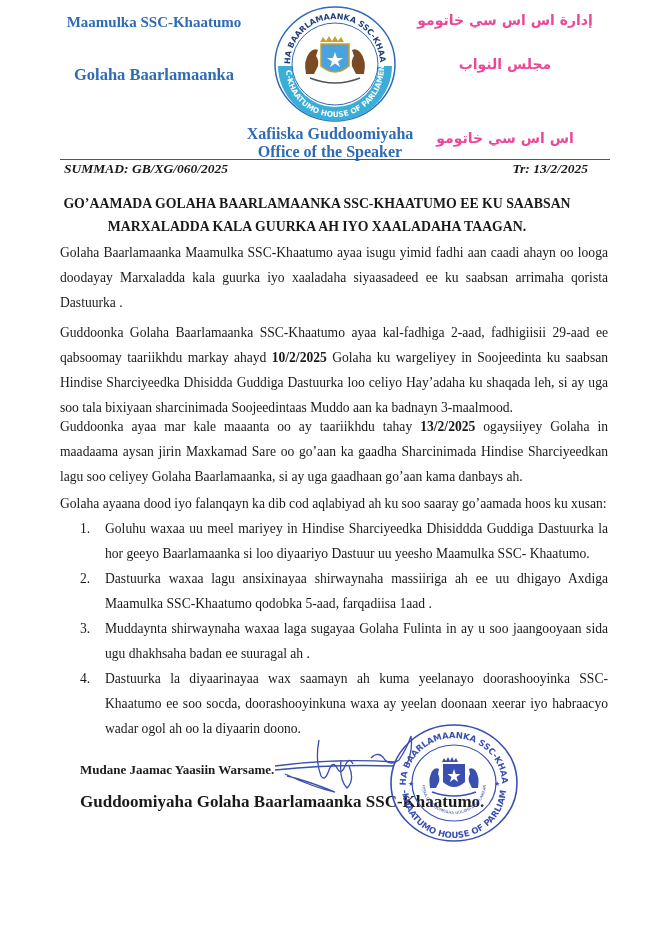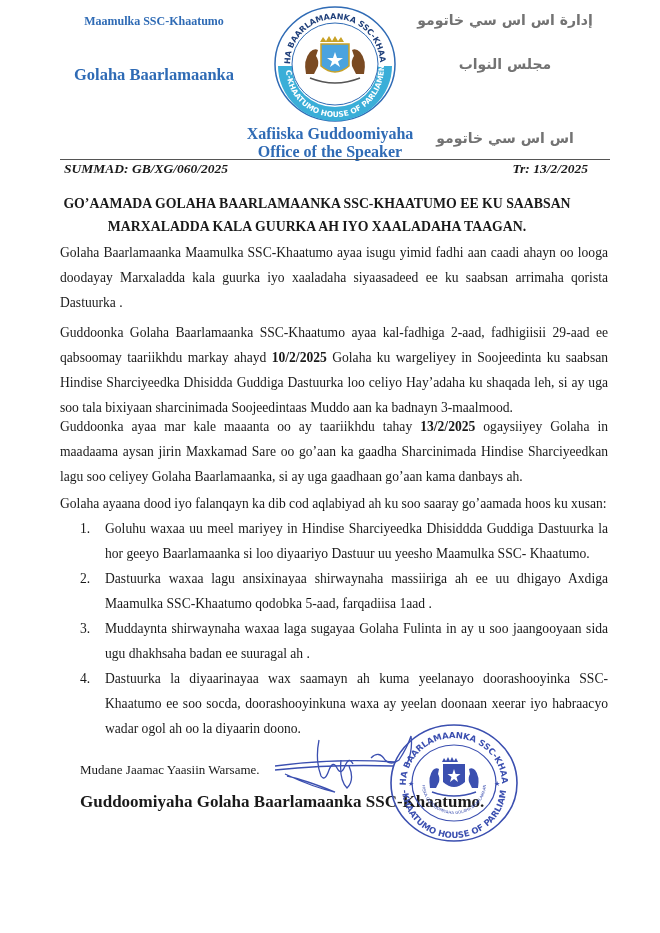--- a/index.html
+++ b/index.html
@@ -1,20 +1,20 @@
 <!DOCTYPE html>
 <html><head>
 <meta charset="utf-8">
 <style>
   html, body { margin:0; padding:0; background:#ffffff; }
   body { width:660px; height:933px; position:relative; overflow:hidden; font-family:"Liberation Serif", serif; color:#1a1a1a; }
   .hdr-left { position:absolute; text-align:center; color:#2f6bb5; font-weight:bold; font-family:"Liberation Serif", serif; }
-  #org-name { left:56px; top:14px; width:196px; font-size:12px; }
+  #org-name { left:56px; top:14px; width:196px; font-size:15px; }
   #council-name { left:56px; top:64px; width:196px; font-size:16.5px; line-height:22px; }
-  .hdr-right { position:absolute; text-align:center; color:#737373; font-weight:bold; font-family:"DejaVu Sans", sans-serif; direction:rtl; }
+  .hdr-right { position:absolute; text-align:center; color:#ec4899; font-weight:bold; font-family:"DejaVu Sans", sans-serif; direction:rtl; }
   #org-name-ar { left:410px; top:12px; width:190px; font-size:14px; }
   #council-ar-1 { left:410px; top:56px; width:190px; font-size:14px; }
   #council-ar-2 { left:410px; top:84px; width:190px; font-size:14px;margin-top:46px; }
   #logo-top { position:absolute; left:272px; top:4px; width:126px; height:120px; }
   #office-title { position:absolute; left:0; width:660px; top:125px; text-align:center; color:#2f6bb5; font-weight:bold; font-size:16px; line-height:18px; }
   #hrule { position:absolute; left:60px; top:159px; width:550px; height:0; border-top:1.3px solid #555; }
   #ref-no { position:absolute; left:64px; top:161px; font-weight:bold; font-style:italic; font-size:13.5px; }
   #ref-date { position:absolute; right:72px; top:161px; font-weight:bold; font-style:italic; font-size:13.5px; }
   #doc-title { position:absolute; left:45px; top:192px; width:544px; text-align:center; font-weight:bold; font-size:13.8px; line-height:23px; }
   .para { position:absolute; left:60px; width:548px; font-size:13.6px; line-height:25px; text-align:justify; }
@@ -22,21 +22,21 @@
   #para-2 { top:320px; }
   #para-3 { top:414px; }
   #para-4 { top:491px; text-align:left; width:560px; }
   .item { position:absolute; left:80px; width:528px; font-size:13.6px; line-height:25px; text-align:justify; }
   .item .num { position:absolute; left:0; width:20px; }
   .item .txt { display:block; margin-left:25px; }
   #item-1 { top:516px; }
   #item-2 { top:566px; }
   #item-3 { top:616px; }
   #item-4 { top:666px; }
-  #signer-name { position:absolute; left:80px; top:762px; font-weight:normal; font-size:13px; }
+  #signer-name { position:absolute; left:80px; top:762px; font-weight:bold; font-size:13px; }
   #signer-title { position:absolute; left:80px; top:792px; font-weight:bold; font-size:17px; }
   #signature { position:absolute; left:275px; top:730px; width:140px; height:70px; }
   #stamp { position:absolute; left:388px; top:722px; width:132px; height:122px; }
 </style>
 </head>
 <body>
 
 <div id="org-name" class="hdr-left">Maamulka SSC-Khaatumo</div>
 <div id="council-name" class="hdr-left">
   <div>Golaha Baarlamaanka</div>

